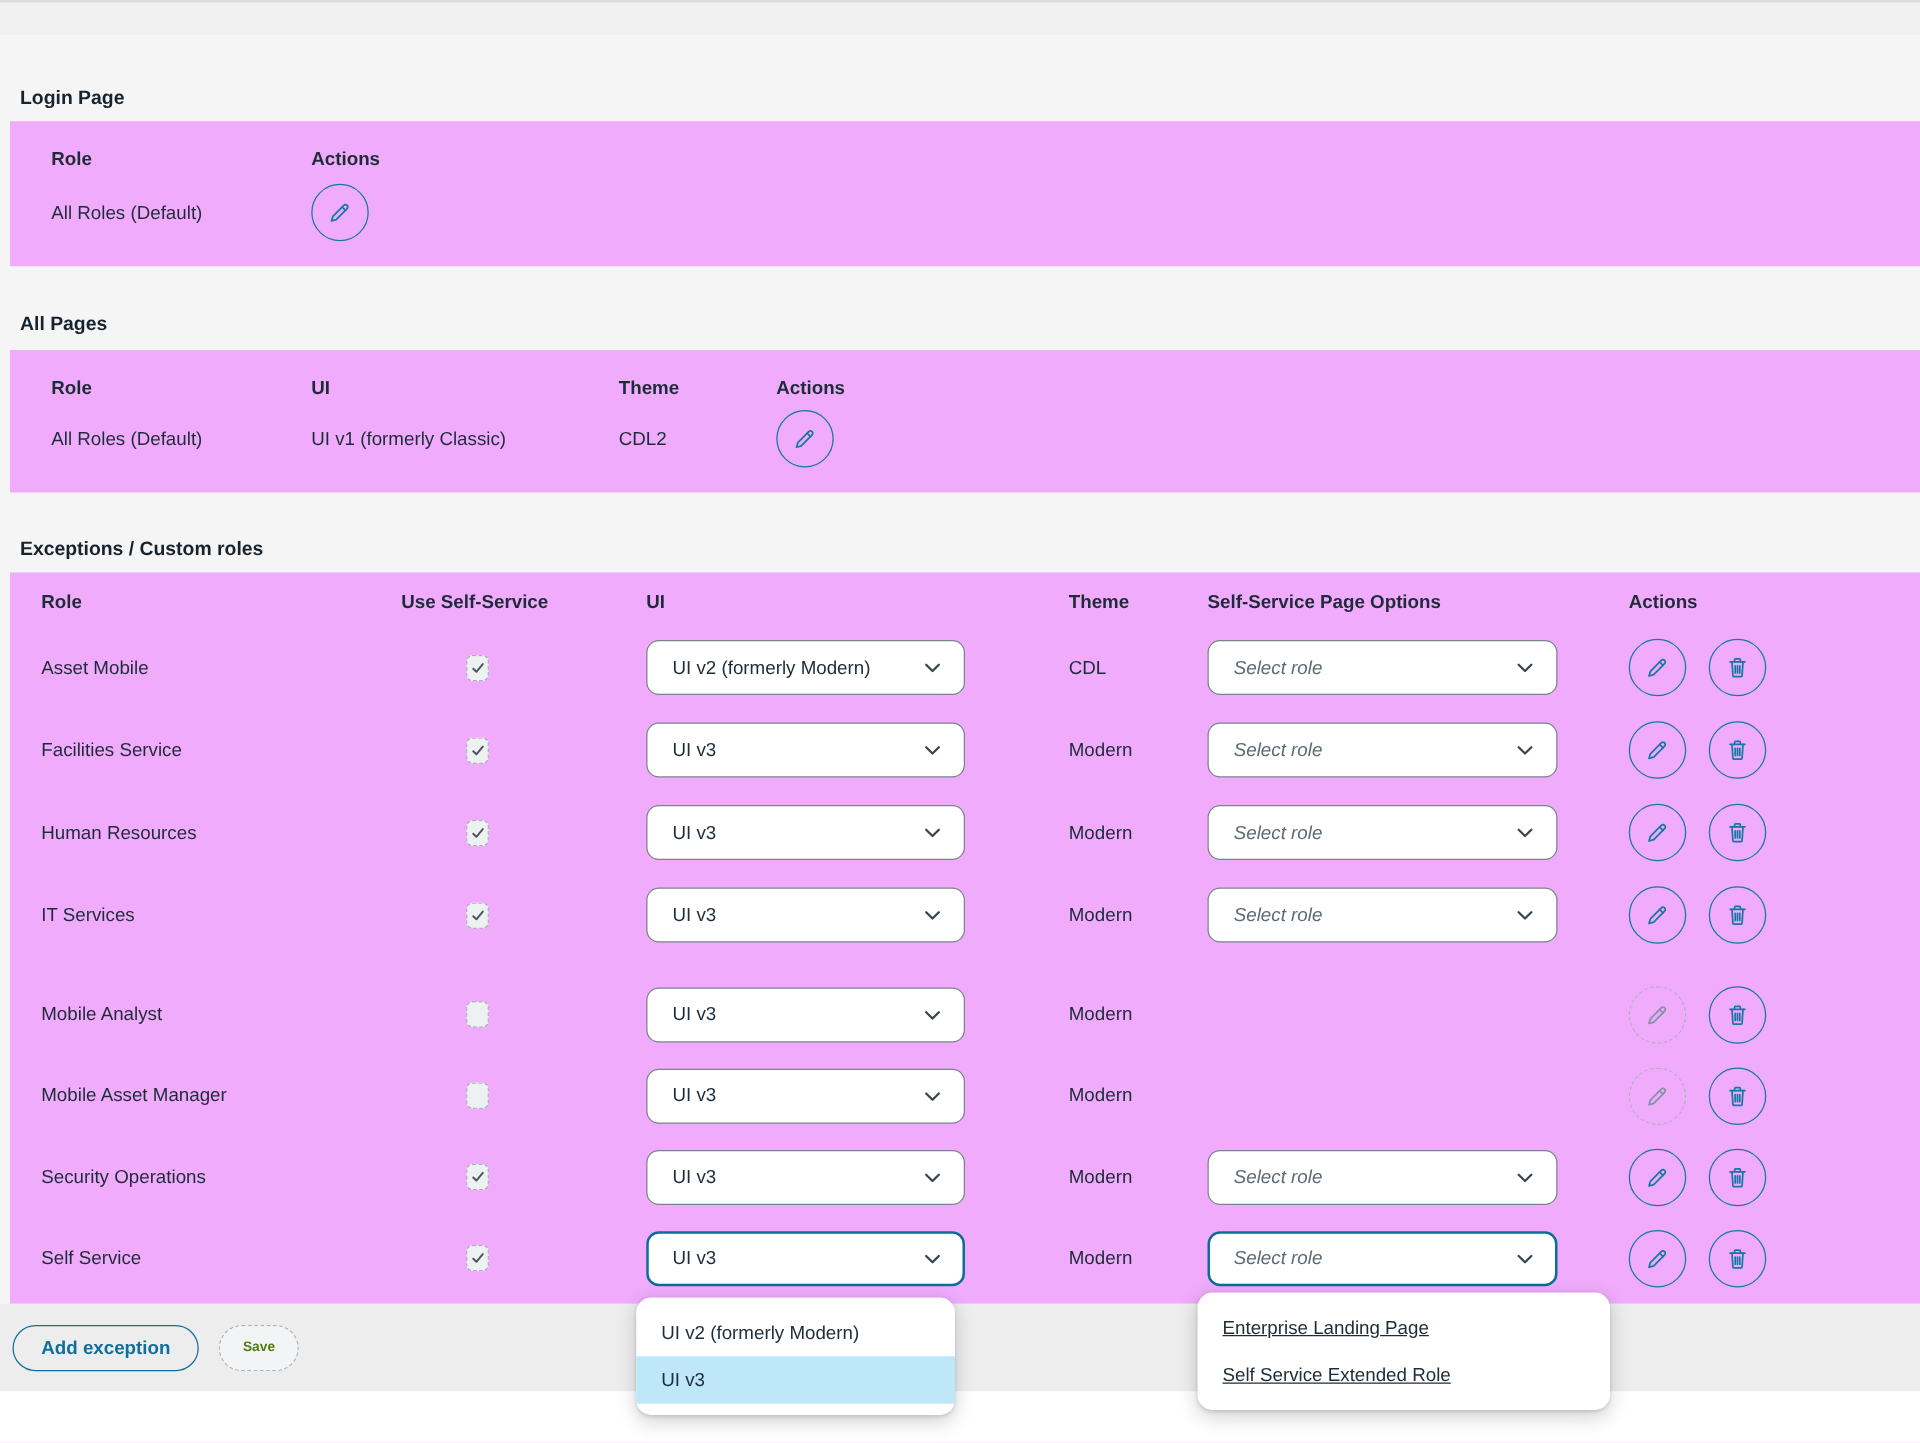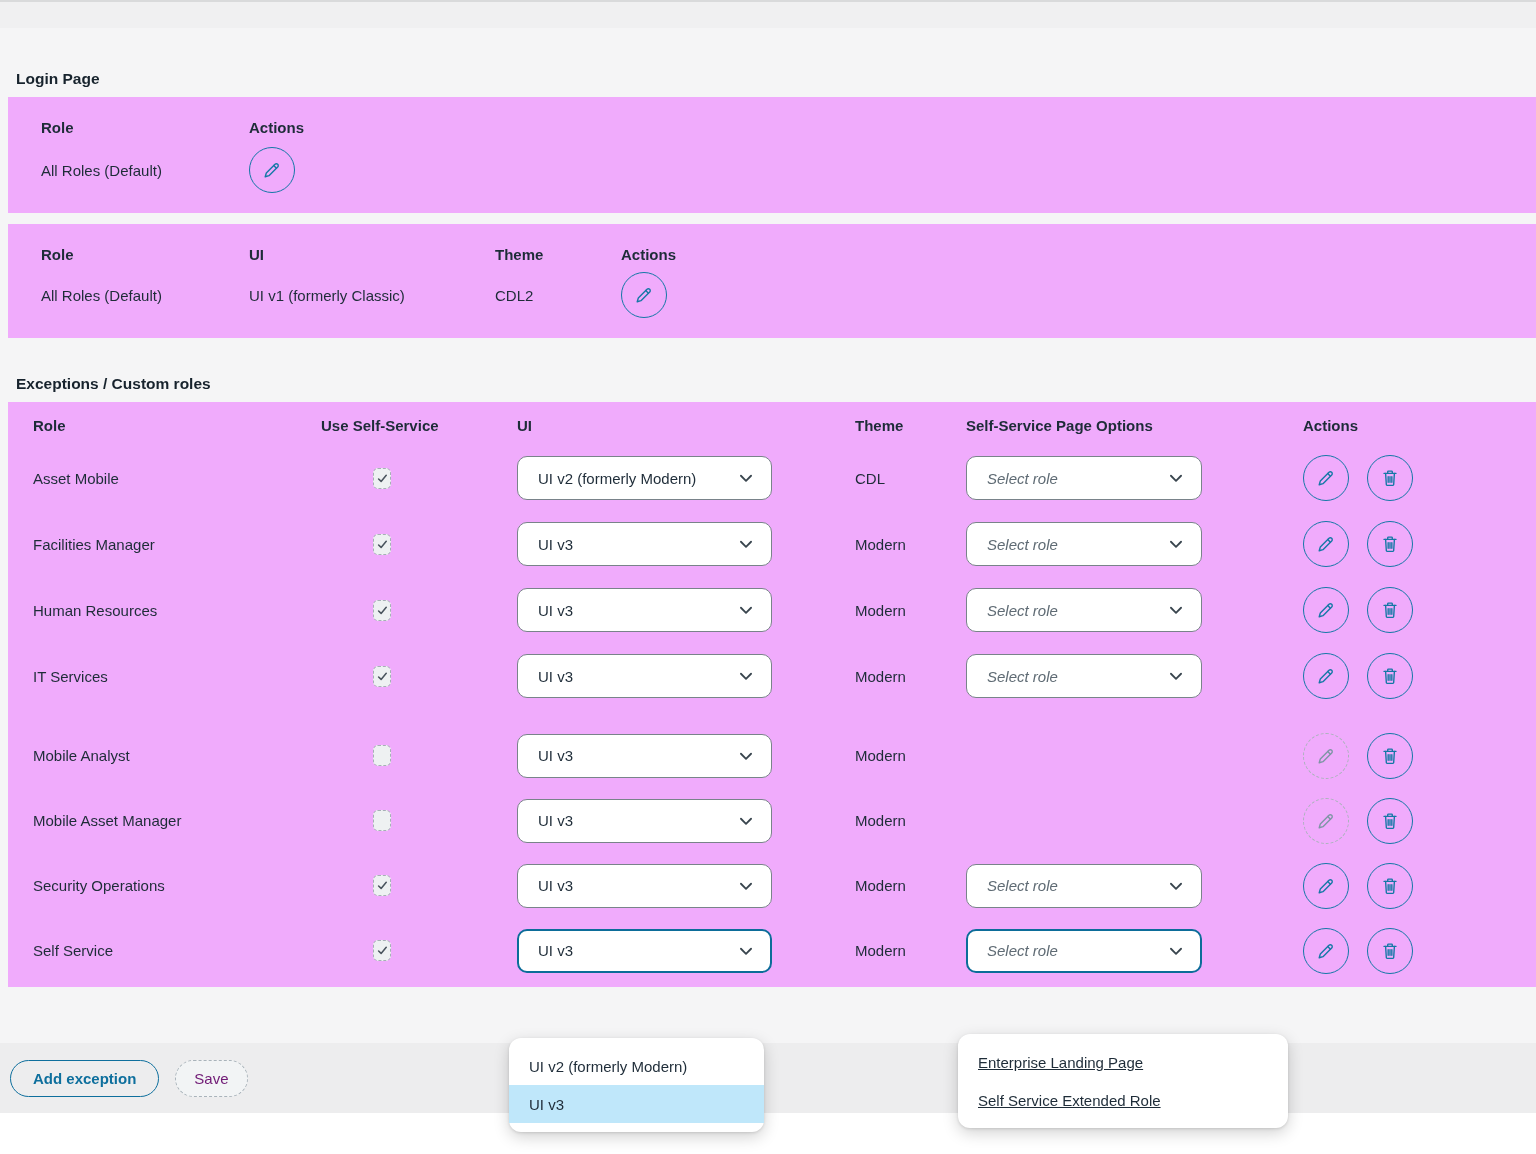--- a/index.html
+++ b/index.html
@@ -53,42 +53,42 @@
   .icon-btn.disabled{border:1.5px dashed #a9b3ba;color:#7e95a5;cursor:default;}
   .actions-cell{display:flex;gap:18px;align-items:center;}
 
   .select{
     width:255px;height:44px;border:1px solid var(--sel-border);border-radius:10px;background:#fff;
     display:flex;align-items:center;justify-content:space-between;
     padding:0 16px 0 20px;cursor:pointer;
   }
   .select.focused{border:2px solid var(--accent-dark);padding:0 15px 0 19px;}
   .select .chev{width:18px;height:18px;color:#39454e;flex:none;}
-  .po-select{width:236px;}
+  .po-select{width:280px;}
   .placeholder{font-style:italic;color:var(--muted);}
 
   .checkbox{
     width:18px;height:21px;border:1px dashed #a6b0b6;border-radius:5px;background:#eef1f2;
     display:inline-flex;align-items:center;justify-content:center;margin-left:52px;cursor:pointer;
   }
   .checkbox svg{width:13px;height:13px;visibility:hidden;color:#4a545e;}
   .checkbox.checked svg{visibility:visible;}
 
   .footer-bar{
     position:absolute;left:0;top:1043px;width:1536px;height:70px;background:#ededee;
     display:flex;align-items:center;gap:16px;padding-left:10px;
   }
   .btn-outline{
     height:37px;padding:0 22px;border-radius:19px;border:1.5px solid #0e6f9d;
     color:#0e6f9d;font-weight:700;font-size:15px;background:transparent;cursor:pointer;
     font-family:inherit;
   }
   .btn-disabled{
     height:37px;padding:0 18px;border-radius:19px;border:1.5px dashed #a9b3ba;
-    color:#701a75;font-weight:400;font-size:15px;background:#f2f4f5;cursor:default;
+    color:#4d7c0f;font-weight:700;font-size:11px;background:#f2f4f5;cursor:default;
     font-family:inherit;
   }
   .bottom-white{position:absolute;left:0;top:1113px;width:1536px;height:41px;background:#fff;}
 
   .menu{
     position:absolute;background:#fff;border-radius:12px;padding:9px 0;z-index:10;
     box-shadow:0 1px 3px rgba(0,0,0,.12),0 5px 16px rgba(0,0,0,.18);
   }
   .menu .item{height:38px;display:flex;align-items:center;padding:0 20px;cursor:pointer;white-space:nowrap;}
   .menu .item.hl{background:#bfe7fa;}
@@ -134,20 +134,21 @@
       <div>
         <button class="icon-btn">
           <svg viewBox="0 0 24 24">
               <use href="#i-pencil"></use>
             </svg>
         </button>
       </div>
     </div>
   </div>
 
+  <div class="section-title title-allpages">All Pages</div>
   <div class="card card2">
     <div class="grid ap head">
       <div>Role</div>
       <div>UI</div>
       <div>Theme</div>
       <div>Actions</div>
     </div>
     <div class="grid ap ap-row">
       <div>All Roles (Default)</div>
       <div>UI v1 (formerly Classic)</div>
@@ -207,21 +208,21 @@
       </button>
       <button class="icon-btn delete">
         <svg viewBox="0 0 24 24">
                 <use href="#i-trash"></use>
               </svg>
       </button>
     </div>
   </div>
 
   <div class="grid ex ex-row">
-    <div class="role">Facilities Manager</div>
+    <div class="role">Facilities Service</div>
     <div>
       <span class="checkbox checked">
         <svg viewBox="0 0 16 16">
                 <use href="#i-check"></use>
               </svg>
       </span>
     </div>
     <div>
       <div class="select ui-select">
         <span class="sel-text">UI v3</span>

